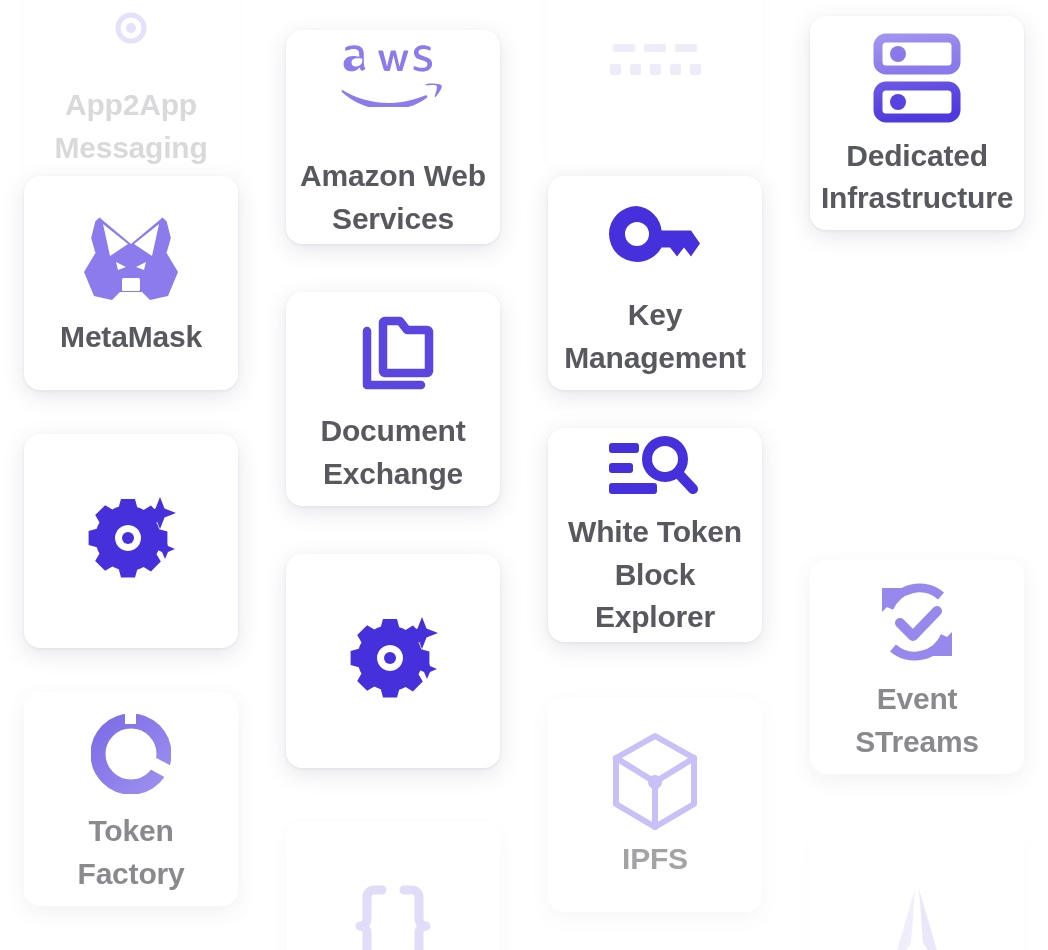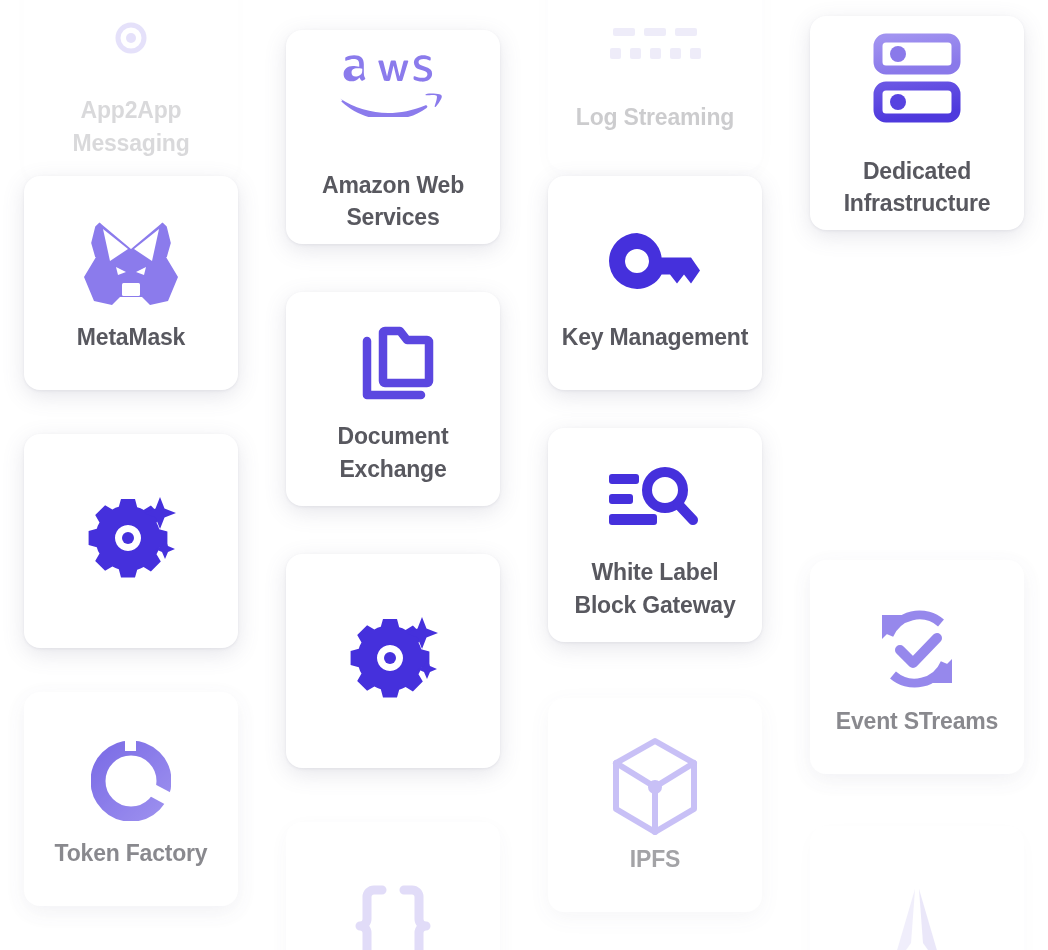--- a/index.html
+++ b/index.html
@@ -35,21 +35,21 @@
     padding: 10px 10px;
   }
   .card .icon-wrap {
     height: 104px;
     display: flex;
     align-items: center;
     justify-content: center;
     margin-bottom: 4px;
   }
   .card .label {
-    font-size: 23px;
+    font-size: 30px;
     line-height: 1.42;
     font-weight: 700;
     color: #58585f;
     text-align: center;
     letter-spacing: -0.2px;
     max-width: 200px;
   }
   .dim-30 { opacity: 0.30; box-shadow: 0 6px 22px rgba(100,100,130,0.07); }
   .dim-22 { opacity: 0.22; box-shadow: 0 6px 22px rgba(100,100,130,0.06); }
   .dim-45 { opacity: 0.45; box-shadow: 0 6px 22px rgba(100,100,130,0.09); }
@@ -183,21 +183,20 @@
           <rect x="41" y="6" width="22" height="8" rx="2"></rect>
           <rect x="72" y="6" width="22" height="8" rx="2"></rect>
           <rect x="7" y="26" width="11" height="11" rx="2"></rect>
           <rect x="27" y="26" width="11" height="11" rx="2"></rect>
           <rect x="47" y="26" width="11" height="11" rx="2"></rect>
           <rect x="67" y="26" width="11" height="11" rx="2"></rect>
           <rect x="87" y="26" width="11" height="11" rx="2"></rect>
         </g>
       </svg>
     </div>
-    <div class="label">Log Streaming</div>
   </div>
 
   <div class="card" style="left:548px; top:176px;">
     <div class="icon-wrap">
       <svg width="104" height="80" viewBox="0 0 104 80">
         <path fill="#4530DC" d="M34 8 a28 28 0 1 0 0 56 a28 28 0 0 0 24.6 -14.6 h8.4 l7 9 7 -9 l7 9 9 -13 -9 -13 h-29.4 A28 28 0 0 0 34 8 Z M34 24 a12 12 0 1 1 0 24 a12 12 0 0 1 0 -24 Z"></path>
       </svg>
     </div>
     <div class="label">Key Management</div>
   </div>
@@ -209,21 +208,21 @@
           <rect x="4" y="12" width="30" height="10" rx="3"></rect>
           <rect x="4" y="32" width="24" height="10" rx="3"></rect>
           <rect x="4" y="52" width="48" height="11" rx="3"></rect>
         </g>
         <g fill="none" stroke="#4530DC" stroke-width="10" stroke-linecap="round">
           <circle cx="60" cy="28" r="18"></circle>
           <path d="M73 42 L88 58"></path>
         </g>
       </svg>
     </div>
-    <div class="label">White Label Block Gateway</div>
+    <div class="label">White Token Block Explorer</div>
   </div>
 
   <div class="card dim-55" style="left:548px; top:698px;">
     <div class="icon-wrap">
       <svg width="94" height="104" viewBox="0 0 94 104">
         <g fill="none" stroke="#9C8DF0" stroke-width="6" stroke-linejoin="round" stroke-linecap="round">
           <path d="M47 6 L86 28 L86 74 L47 97 L8 74 L8 28 Z"></path>
           <path d="M47 52 L86 28"></path>
           <path d="M47 52 L8 28"></path>
           <path d="M47 52 L47 97"></path>

